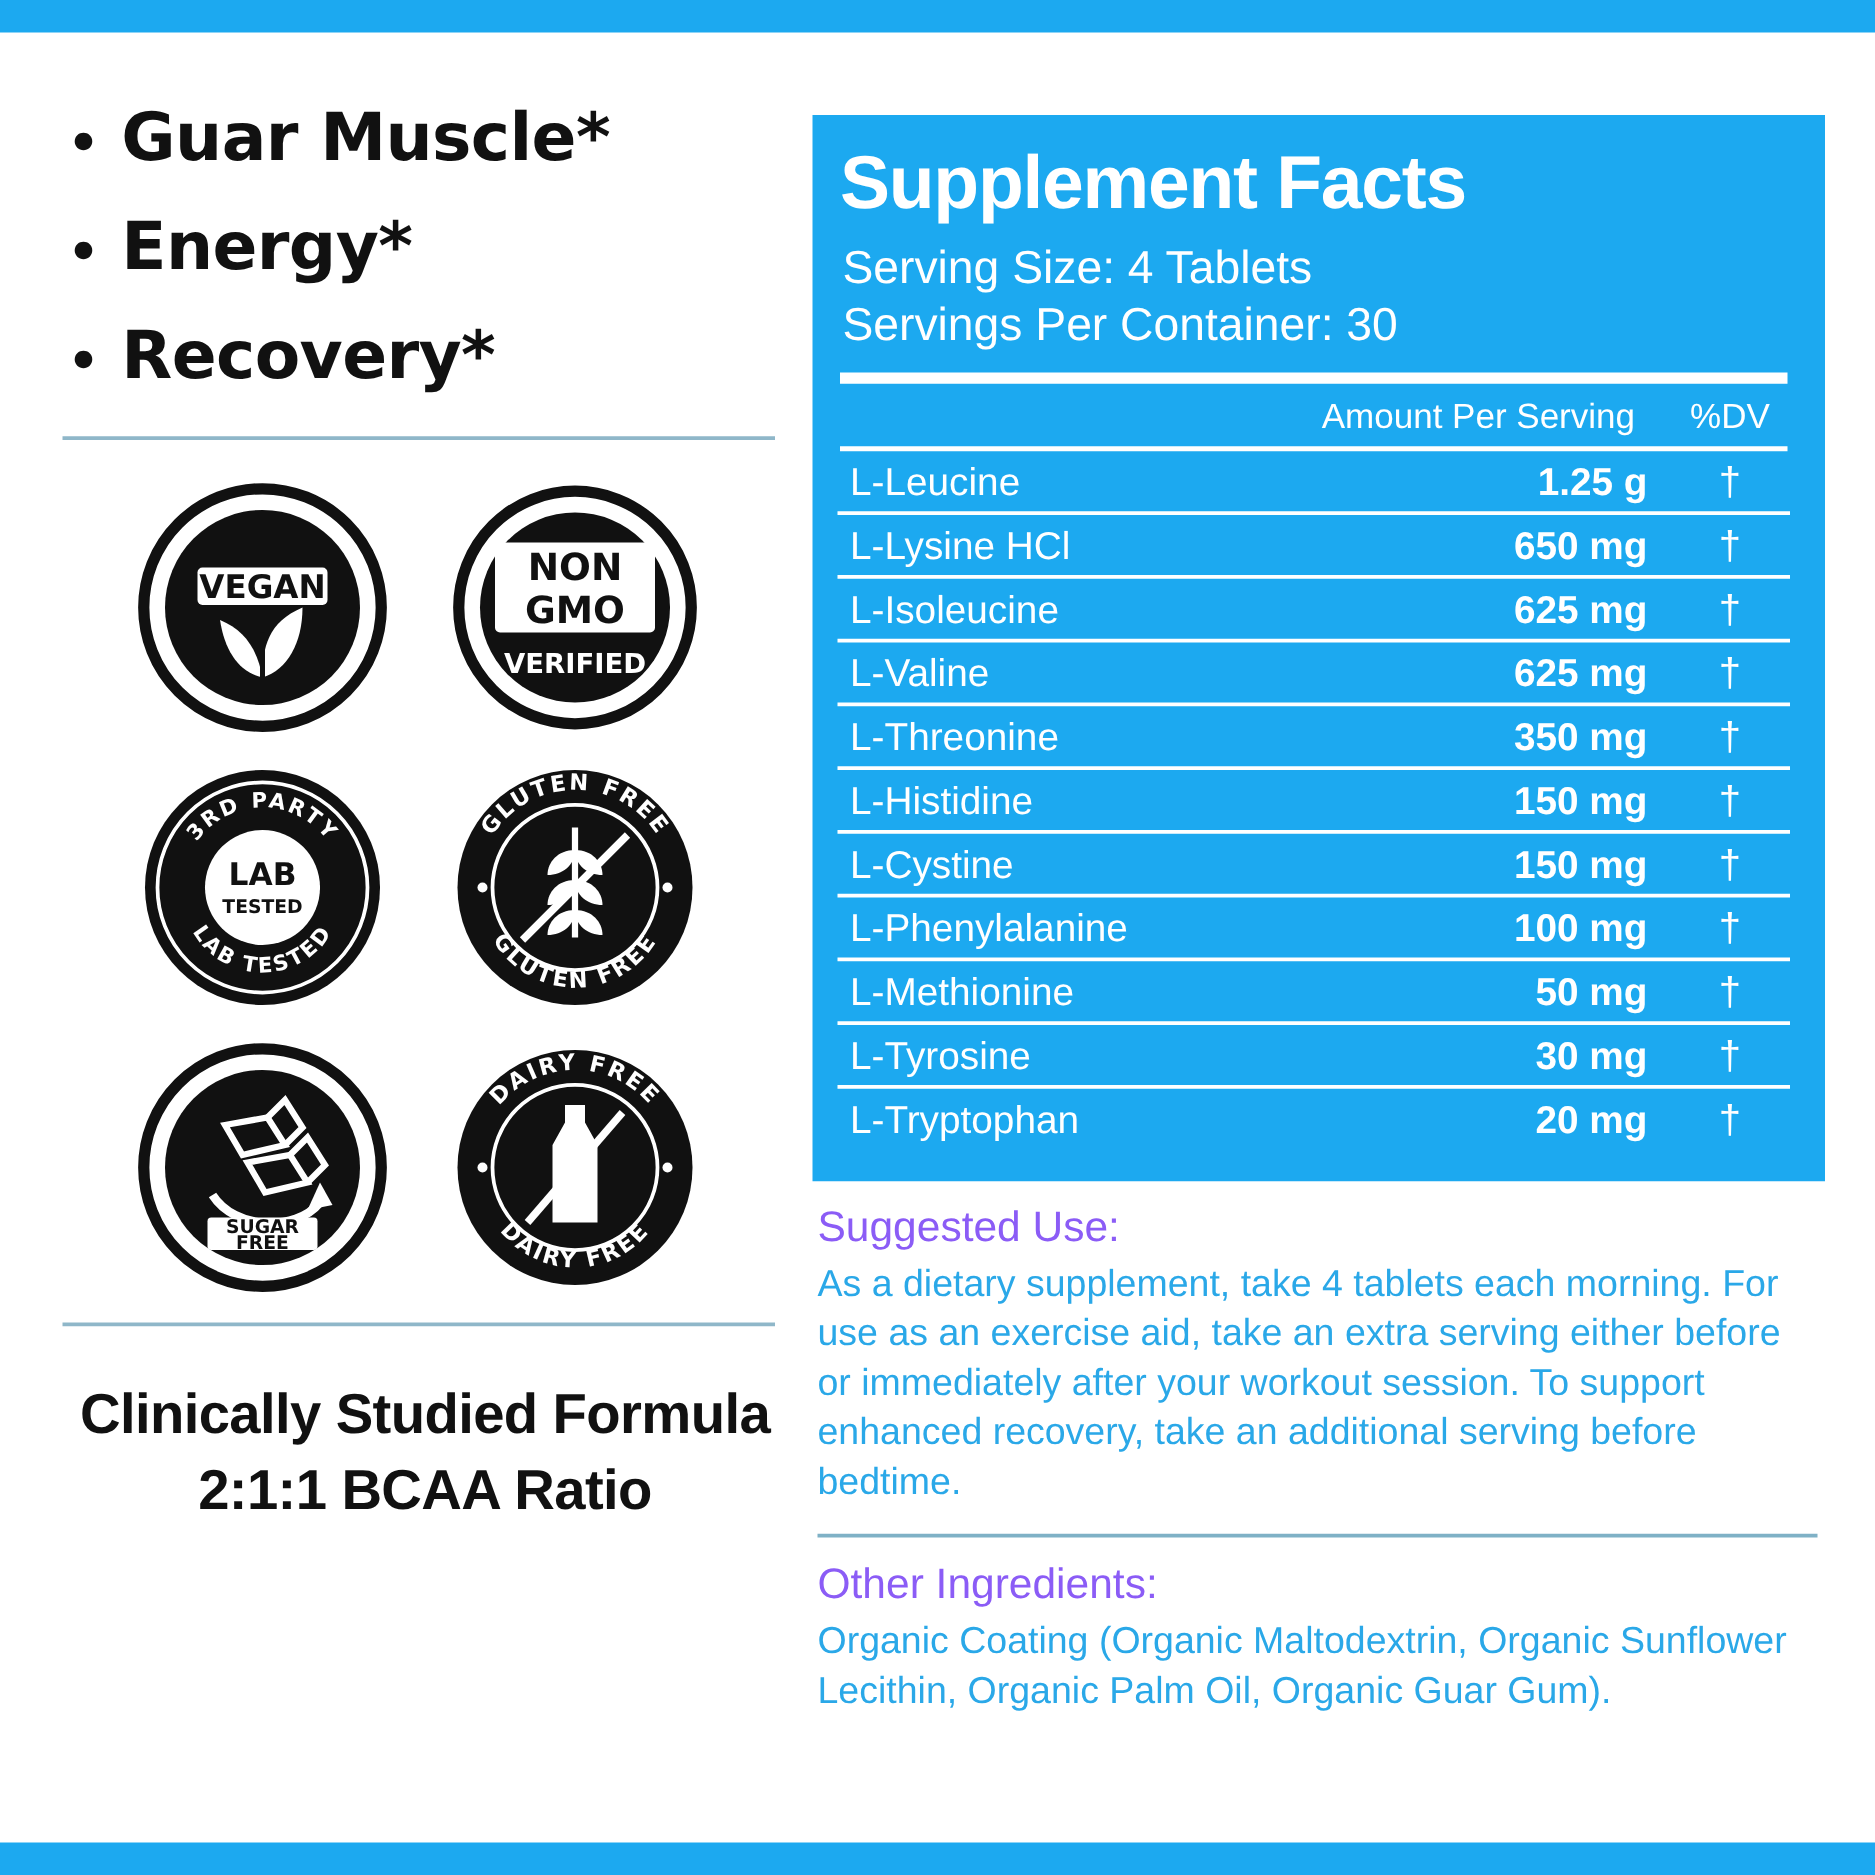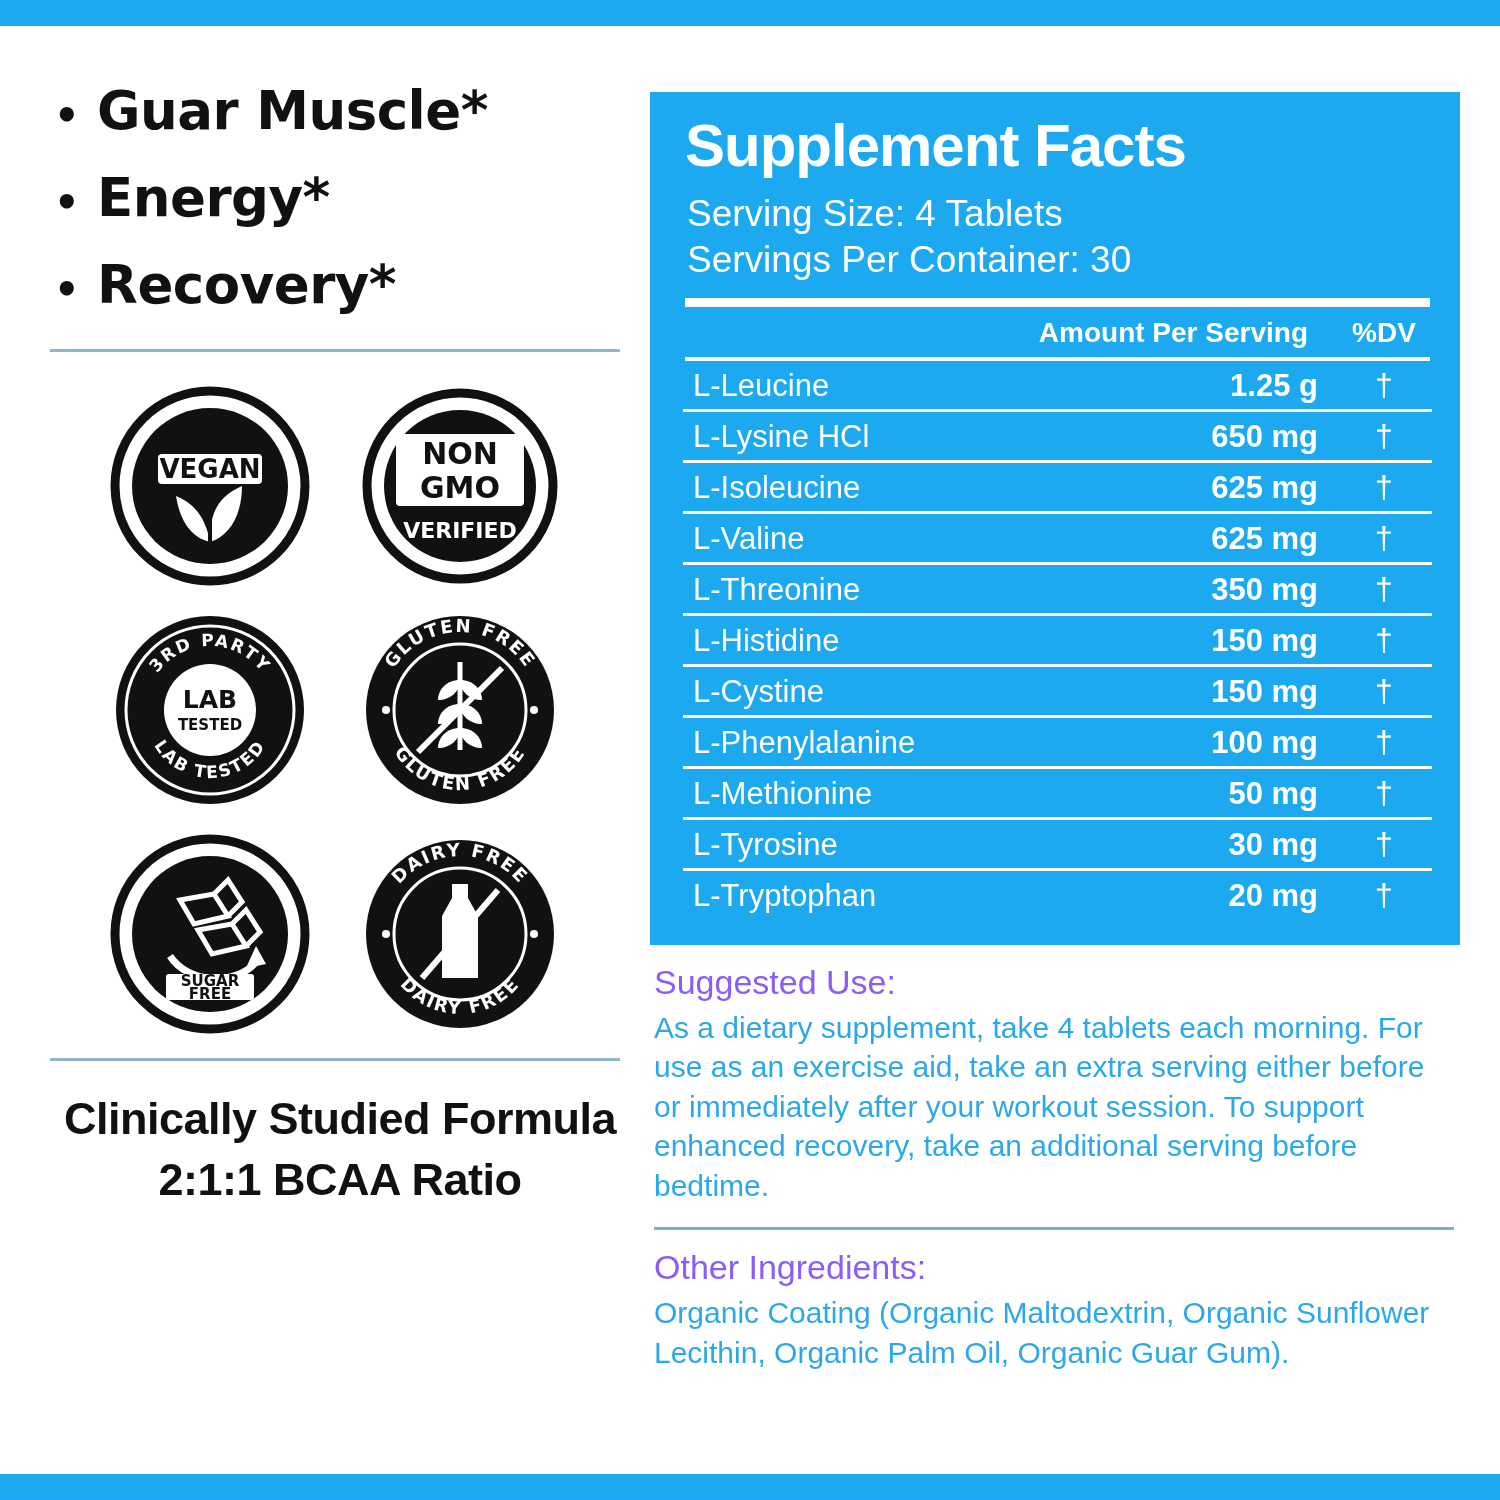--- a/index.html
+++ b/index.html
@@ -91,36 +91,36 @@
     background: #8fb7c9;
     margin: 24px 10px 0 10px;
     width: 570px;
   }
   .tagline {
     text-align: center;
     font-family: "Liberation Sans", sans-serif;
     font-weight: bold;
     color: #111;
     font-size: 45px;
-    margin-top: 28px;
+    margin-top: 40px;
     line-height: 1.35;
     letter-spacing: -0.5px;
   }
   .tagline .line2 { display: block; text-align: center; }
 
   
   .right-col {
     position: absolute;
     left: 650px;
     top: 92px;
     width: 810px;
   }
   .facts-panel {
     background: #1ca9f0;
-    padding: 22px 28px 26px 33px;
+    padding: 22px 28px 26px 20px;
     box-sizing: border-box;
     width: 810px;
   }
   .facts-title {
     color: #ffffff;
     font-family: "Liberation Sans", sans-serif;
     font-weight: bold;
     font-size: 60px;
     line-height: 1.05;
     letter-spacing: -1px;
@@ -137,21 +137,21 @@
     height: 9px;
     background: #ffffff;
     margin: 14px 2px 10px 2px;
   }
   .col-head {
     display: flex;
     justify-content: flex-end;
     align-items: baseline;
     color: #ffffff;
     font-family: "Liberation Sans", sans-serif;
-    font-weight: bold;
+    font-weight: normal;
     font-size: 28px;
     padding-right: 2px;
   }
   .col-head .amt { margin-right: 30px; }
   .col-head .dv { width: 92px; text-align: center; }
   .rule-thin {
     height: 4px;
     background: #ffffff;
     margin: 8px 2px 0 2px;
   }

